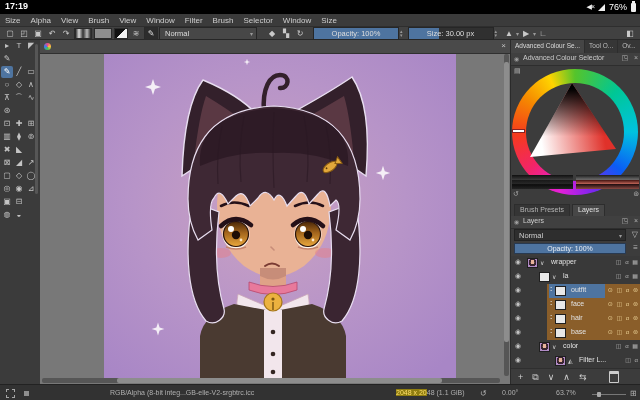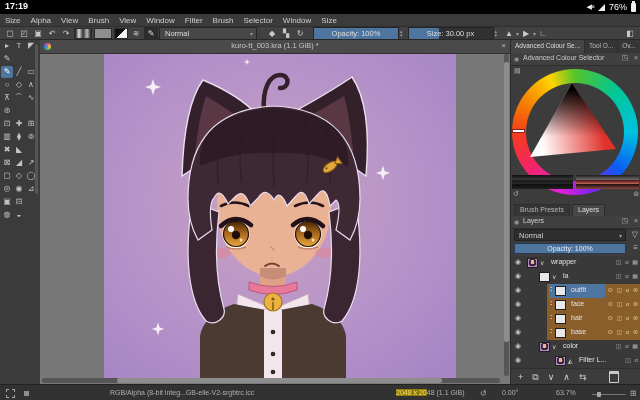--- a/index.html
+++ b/index.html
@@ -317,21 +317,20 @@
 
       <g transform="translate(226,113) rotate(-35)">
         <ellipse cx="0" cy="0" rx="8" ry="4" fill="#e3a83b" stroke="#8a5c12" stroke-width="1"></ellipse>
         <path d="M6,0 L12,-4 L12,4 Z" fill="#e3a83b" stroke="#8a5c12" stroke-width="1"></path>
         <circle cx="-3.5" cy="-1" r="0.9" fill="#5c3a08"></circle>
       </g>
     </svg>
 
     <div id="ctitle">
       <span class="docic"></span>
-      <span class="t">kuro-tt_003.kra (1.1 GiB) *</span>
       <span class="x">×</span>
     </div>
     <div id="hscroll">
         <span class="th"></span>
       </div>
     <div id="vscroll">
         <span class="th"></span>
       </div>
   </div>
 

